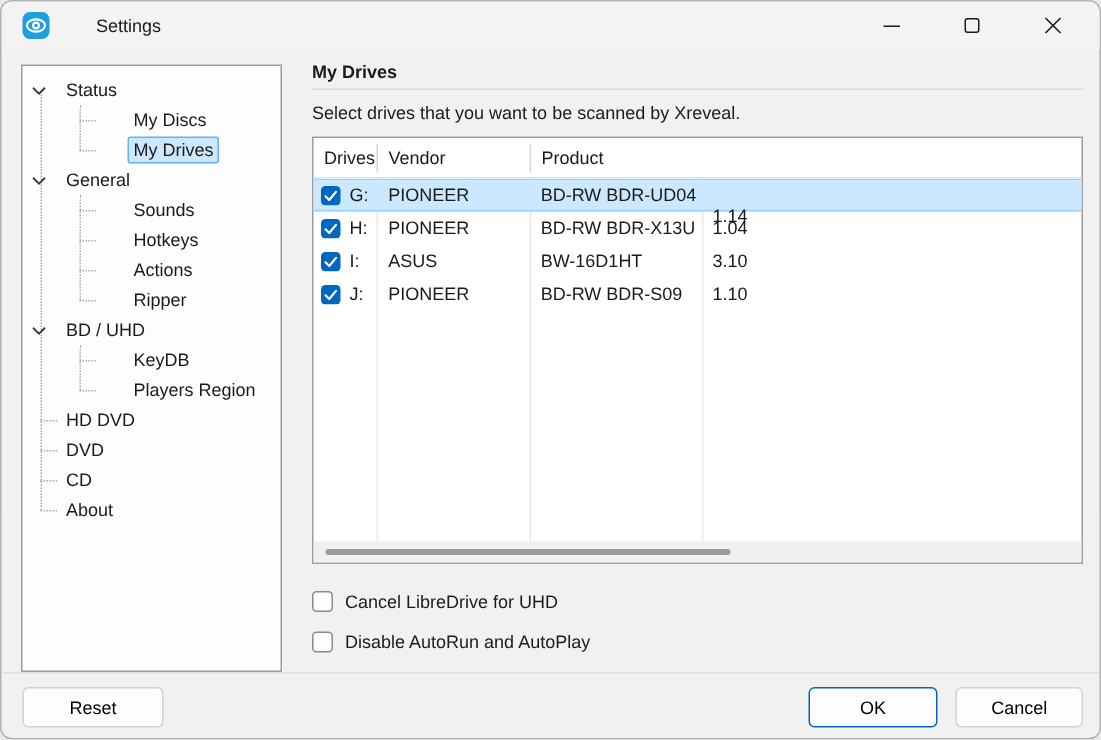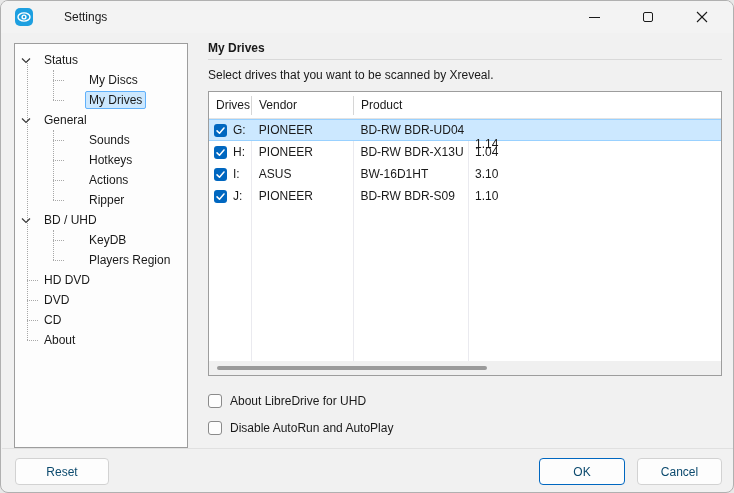--- a/index.html
+++ b/index.html
@@ -50,21 +50,21 @@
   #hscrollbar{ position:absolute; left:0; bottom:0; width:512px; height:14px; background:#f0f0f0; }
   #hscroll-thumb{ position:absolute; left:8px; top:5px; width:270px; height:4px; background:#9a9a9a; border-radius:2px; }
   
   .opt{ position:absolute; left:207px; display:flex; align-items:center; gap:8px; }
   #opt-libredrive{ top:393px; } #opt-autorun{ top:420px; }
   .optbox{ width:14px; height:14px; background:#fdfdfd; border:1px solid #8a8a8a; border-radius:3px; }
   
   #footer-sep{ position:absolute; left:1px; top:447px; width:732px; height:1px; background:#e0e0e0; }
   .btn{ position:absolute; top:457px; height:27px; background:#fdfdfd; border:1px solid #d2d2d2;
     border-radius:4px; font-size:12px; font-family:"Liberation Sans", sans-serif;
-    display:flex; align-items:center; justify-content:center; color:#0c4a6e; cursor:default; }
+    display:flex; align-items:center; justify-content:center; color:#000000; cursor:default; }
   #reset-btn{ left:14px; width:94px; }
   #ok-btn{ left:538px; width:86px; border:1.5px solid var(--accent,#0067c0); }
   #cancel-btn{ left:636px; width:85px; }
 </style>
 </head>
 <body>
 
 <div id="window">
 
   <div id="titlebar">
@@ -238,21 +238,21 @@
           <div class="td" style="width: 254px;">1.10</div>
         </div>
       </div>
     <div id="hscrollbar">
       <div id="hscroll-thumb"></div>
     </div>
   </div>
 
   <div class="opt" id="opt-libredrive">
     <span class="optbox"></span>
-    <span>About LibreDrive for UHD</span>
+    <span>Cancel LibreDrive for UHD</span>
   </div>
   <div class="opt" id="opt-autorun">
     <span class="optbox"></span>
     <span>Disable AutoRun and AutoPlay</span>
   </div>
 
   <div id="footer-sep"></div>
   <button class="btn" id="reset-btn">Reset</button>
   <button class="btn" id="ok-btn">OK</button>
   <button class="btn" id="cancel-btn">Cancel</button>

